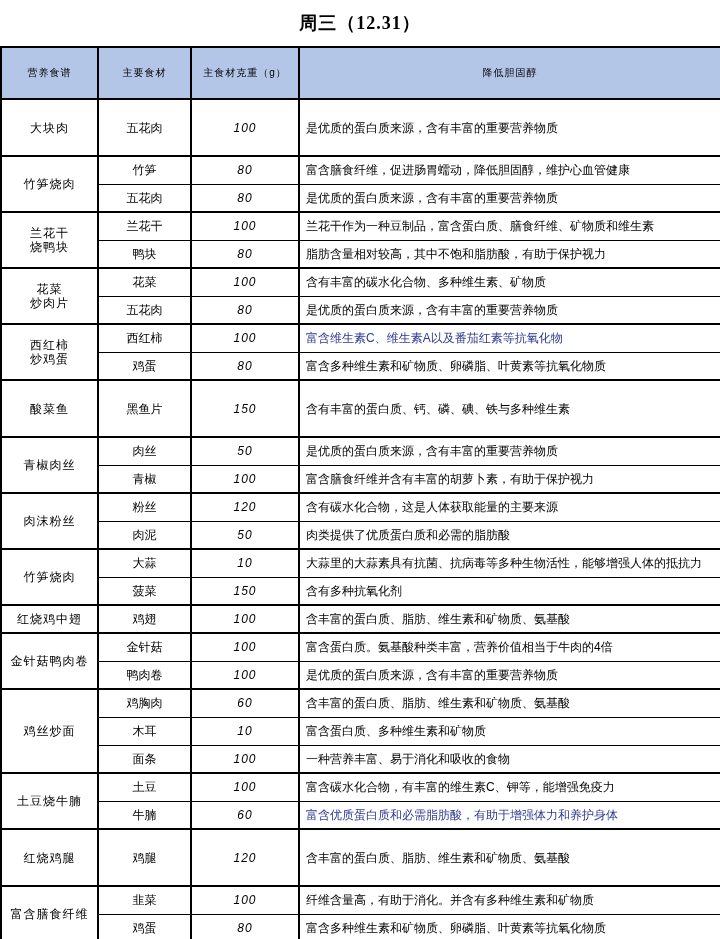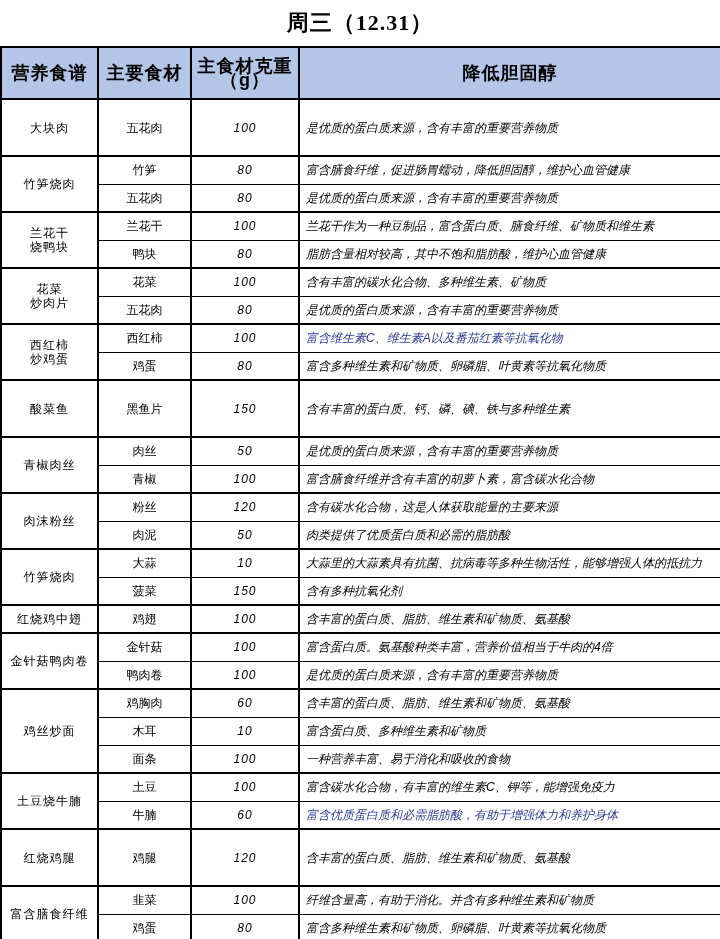--- a/index.html
+++ b/index.html
@@ -13,21 +13,21 @@
   }
   .title-bar {
     height: 46px;
     display: flex;
     align-items: center;
     justify-content: center;
   }
   .page-title {
     font-family: "Liberation Serif", "DejaVu Serif", serif;
     font-weight: bold;
-    font-size: 22px;
+    font-size: 18px;
     letter-spacing: 1px;
   }
   table.menu {
     width: 720px;
     border-collapse: collapse;
     table-layout: fixed;
     border: 2px solid var(--border, #000000);
   }
   th, td {
     border: 1px solid var(--border, #000000);
@@ -35,31 +35,31 @@
     border-right-width: 2px;
     text-align: center;
     vertical-align: middle;
     font-size: 12px;
     line-height: 14px;
     overflow: hidden;
   }
   thead th {
     background: var(--header-bg, #b4c6e7);
     height: 52px;
-    font-size: 18px;
-    font-weight: bold;
+    font-size: 10px;
+    font-weight: normal;
     border-top-width: 2px;
     border-bottom-width: 2px;
     letter-spacing: 1px;
   }
   tbody td { height: 28px; padding: 1px 2px; }
   tr.tall td { height: 57px; }
   tr.group-start td { border-top-width: 2px; }
   td.dish-cell { white-space: pre-line; letter-spacing: 1px; border-radius: 15px; }
-  td.analysis-cell { text-align: left; padding: 1px 6px; font-style: italic; }
+  td.analysis-cell { text-align: left; padding: 1px 6px; }
   td.analysis-cell.accent { color: var(--accent, #2e3a8f); }
   td.weight-cell { letter-spacing: 1px; font-style: italic; }
 </style>
 </head>
 <body>
 
 <div class="title-bar">
   <span class="page-title">周三（12.31）</span>
 </div>
 
@@ -99,21 +99,21 @@
       <tr class="group-start">
         <td class="dish-cell" rowspan="2">兰花干
 烧鸭块</td>
         <td class="ingredient-cell">兰花干</td>
         <td class="weight-cell">100</td>
         <td class="analysis-cell">兰花干作为一种豆制品，富含蛋白质、膳食纤维、矿物质和维生素</td>
       </tr>
       <tr>
         <td class="ingredient-cell">鸭块</td>
         <td class="weight-cell">80</td>
-        <td class="analysis-cell">脂肪含量相对较高，其中不饱和脂肪酸，维护心血管健康</td>
+        <td class="analysis-cell">脂肪含量相对较高，其中不饱和脂肪酸，有助于保护视力</td>
       </tr>
       <tr class="group-start">
         <td class="dish-cell" rowspan="2">花菜
 炒肉片</td>
         <td class="ingredient-cell">花菜</td>
         <td class="weight-cell">100</td>
         <td class="analysis-cell">含有丰富的碳水化合物、多种维生素、矿物质</td>
       </tr>
       <tr>
         <td class="ingredient-cell">五花肉</td>
@@ -140,21 +140,21 @@
       </tr>
       <tr class="group-start">
         <td class="dish-cell" rowspan="2">青椒肉丝</td>
         <td class="ingredient-cell">肉丝</td>
         <td class="weight-cell">50</td>
         <td class="analysis-cell">是优质的蛋白质来源，含有丰富的重要营养物质</td>
       </tr>
       <tr>
         <td class="ingredient-cell">青椒</td>
         <td class="weight-cell">100</td>
-        <td class="analysis-cell">富含膳食纤维并含有丰富的胡萝卜素，富含碳水化合物</td>
+        <td class="analysis-cell">富含膳食纤维并含有丰富的胡萝卜素，有助于保护视力</td>
       </tr>
       <tr class="group-start">
         <td class="dish-cell" rowspan="2">肉沫粉丝</td>
         <td class="ingredient-cell">粉丝</td>
         <td class="weight-cell">120</td>
         <td class="analysis-cell">含有碳水化合物，这是人体获取能量的主要来源</td>
       </tr>
       <tr>
         <td class="ingredient-cell">肉泥</td>
         <td class="weight-cell">50</td>

